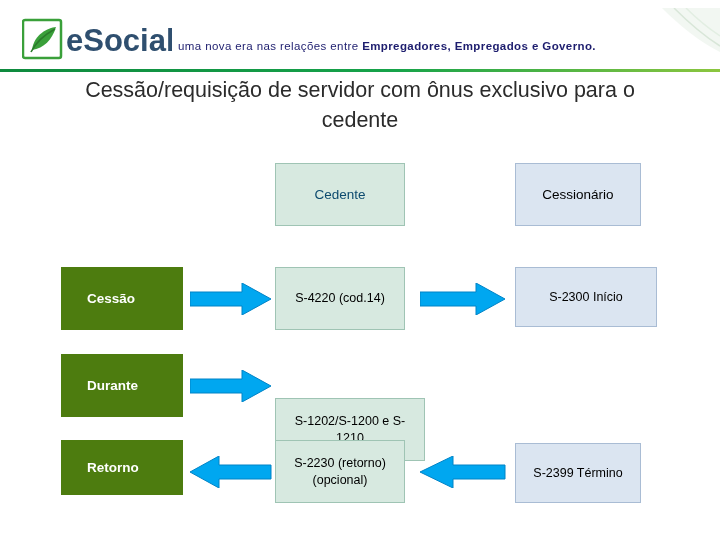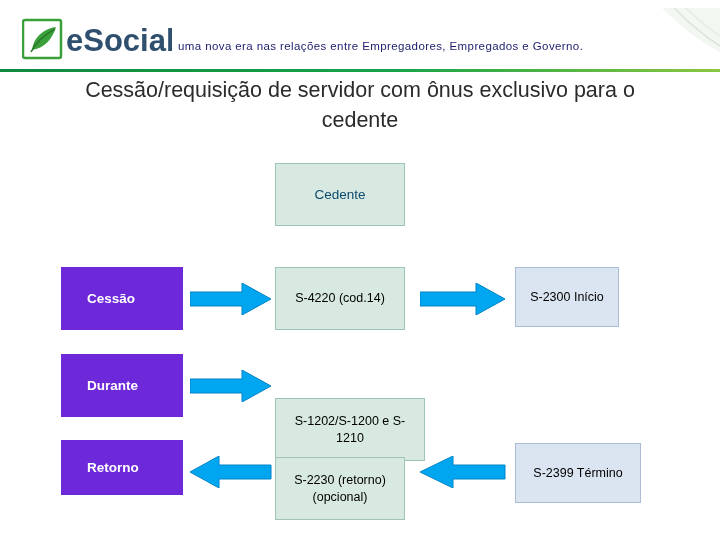--- a/index.html
+++ b/index.html
@@ -33,21 +33,21 @@
 
   .tagline {
     position: absolute;
     left: 178px;
     top: 32px;
     font-size: 11.5px;
     letter-spacing: 0.4px;
     color: #1d1d6e;
     white-space: nowrap;
   }
-  .tagline .bold { font-weight: normal; }
+  .tagline .bold { font-weight: bold; }
 
   .header-rule {
     position: absolute;
     left: 0;
     top: 61px;
     width: 720px;
     height: 3px;
     background: #2e7d32;
   }
   .header-rule-inner {
@@ -110,21 +110,21 @@
   }
   .hdr-cessionario {
     background: #dbe5f1;
     border: 1px solid #a9bcd4;
     color: #000000;
     font-size: 13.5px;
   }
 
   
   .row-label {
-    background: #6d28d9;
+    background: #4d7c0f;
     color: #ffffff;
     font-weight: bold;
     font-size: 13.5px;
     justify-content: flex-start;
     padding-left: 26px;
   }
 
   .cell-green {
     background: #d7e9e0;
     border: 1px solid #9fc4b4;
@@ -174,58 +174,59 @@
     <div class="header-rule-inner"></div>
   </div>
 </div>
 
 <div class="title">Cessão/requisição de servidor com ônus exclusivo para o cedente</div>
 
 <div class="diagram">
 
   <div class="cell hdr-cedente" style="left:275px; top:163px; width:130px; height:63px;">Cedente</div>
 
+  <div class="cell hdr-cessionario" style="left:515px; top:163px; width:126px; height:63px;">Cessionário</div>
 
   <div class="cell row-label" style="left:61px; top:267px; width:122px; height:63px;">Cessão</div>
 
   <div class="arrow" style="left:190px; top:283px;">
     <svg width="82" height="32" viewBox="0 0 82 32" xmlns="http://www.w3.org/2000/svg">
       <polygon points="0,9 52,9 52,0 81,16 52,32 52,23 0,23" fill="#00a7f0" stroke="#0083c6" stroke-width="1"></polygon>
     </svg>
   </div>
 
   <div class="cell cell-green" style="left:275px; top:267px; width:130px; height:63px;">S-4220 (cod.14)</div>
 
   <div class="arrow" style="left:420px; top:283px;">
     <svg width="86" height="32" viewBox="0 0 86 32" xmlns="http://www.w3.org/2000/svg">
       <polygon points="0,9 56,9 56,0 85,16 56,32 56,23 0,23" fill="#00a7f0" stroke="#0083c6" stroke-width="1"></polygon>
     </svg>
   </div>
 
-  <div class="cell cell-blue" style="left:515px; top:267px; width:104px; height:60px;">S-2300 Início</div>
+  <div class="cell cell-blue" style="left:515px; top:267px; width:142px; height:60px;">S-2300 Início</div>
 
   <div class="cell row-label" style="left:61px; top:354px; width:122px; height:63px;">Durante</div>
 
   <div class="arrow" style="left:190px; top:370px;">
     <svg width="82" height="32" viewBox="0 0 82 32" xmlns="http://www.w3.org/2000/svg">
       <polygon points="0,9 52,9 52,0 81,16 52,32 52,23 0,23" fill="#00a7f0" stroke="#0083c6" stroke-width="1"></polygon>
     </svg>
   </div>
 
   <div class="cell cell-green" style="left:275px; top:354px; width:150px; height:63px;margin-top:44px;">S-1202/S-1200 e S-1210</div>
 
   <div class="cell row-label" style="left:61px; top:440px; width:122px; height:55px;">Retorno</div>
 
   <div class="arrow" style="left:190px; top:456px;">
     <svg width="82" height="32" viewBox="0 0 82 32" xmlns="http://www.w3.org/2000/svg">
       <polygon points="81,9 29,9 29,0 0,16 29,32 29,23 81,23" fill="#00a7f0" stroke="#0083c6" stroke-width="1"></polygon>
     </svg>
   </div>
 
-  <div class="cell cell-green" style="left:275px; top:440px; width:130px; height:63px;margin-top:17px;">S-2230 (retorno) (opcional)</div>
+  <div class="cell cell-green" style="left:275px; top:440px; width:130px; height:63px;">S-2230 (retorno) (opcional)</div>
 
   <div class="arrow" style="left:420px; top:456px;">
     <svg width="86" height="32" viewBox="0 0 86 32" xmlns="http://www.w3.org/2000/svg">
       <polygon points="85,9 33,9 33,0 0,16 33,32 33,23 85,23" fill="#00a7f0" stroke="#0083c6" stroke-width="1"></polygon>
     </svg>
   </div>
 
   <div class="cell cell-blue" style="left:515px; top:443px; width:126px; height:60px;">S-2399 Término</div>
 
 </div>

